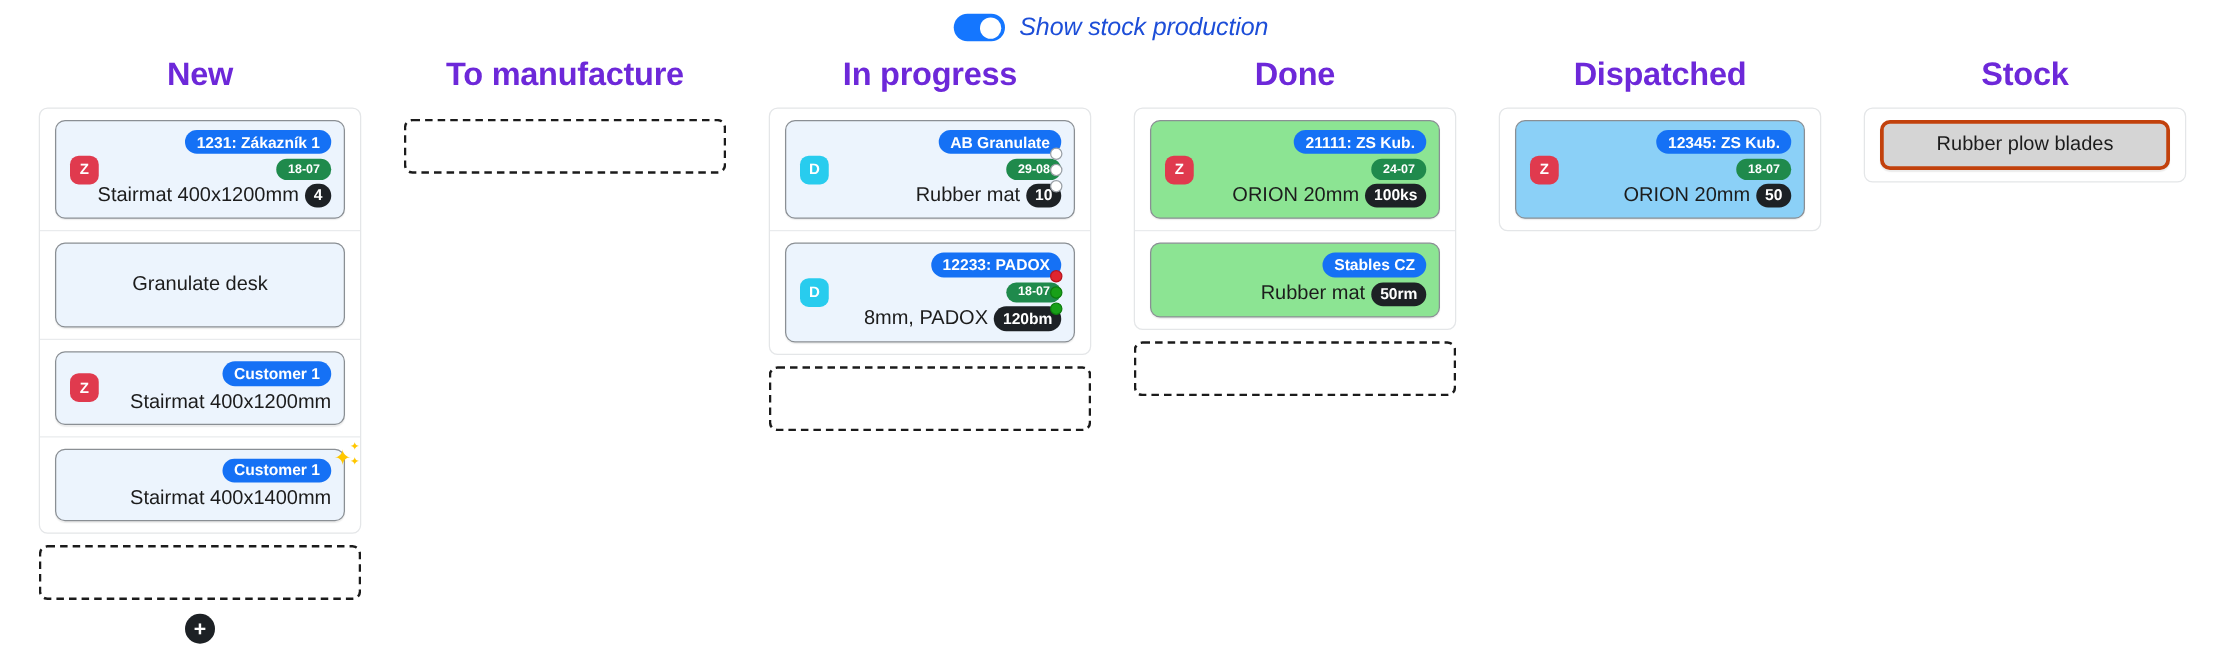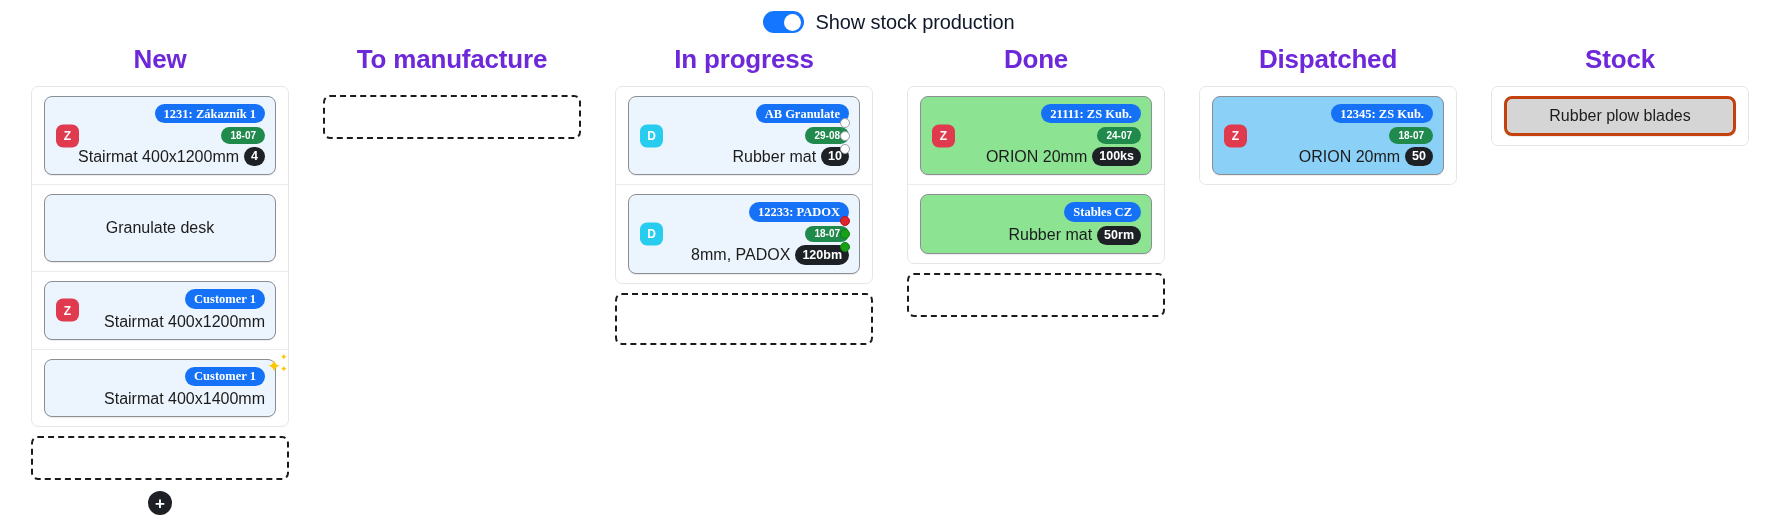--- a/index.html
+++ b/index.html
@@ -29,23 +29,24 @@
   }
   .switch .knob {
     position: absolute;
     top: 2.5px; left: 21px;
     width: 17px; height: 17px;
     border-radius: 50%;
     background: #ffffff;
   }
   .switch-label {
     font-size: 20px;
-    color: #0f172a;
+    color: #1d4ed8;
     letter-spacing: -0.1px;
     white-space: nowrap;
+    font-style: italic;
   }
 
   
   .board {
     display: flex;
     align-items: flex-start;
     padding: 0 14px;
   }
   .column {
     flex: 0 0 292px;
@@ -115,21 +116,20 @@
   .badge-customer {
     background: #1571f5;
     color: #ffffff;
     font-size: 12.5px;
     font-weight: 700;
     border-radius: 11px;
     padding: 2.5px 9px;
     line-height: 1.15;
     white-space: nowrap;
     margin-bottom: 4px;
-    font-family: Liberation Serif, serif;
   }
   .badge-date {
     background: #1f8a4c;
     color: #ffffff;
     font-size: 10px;
     font-weight: 700;
     border-radius: 9px;
     padding: 2.5px 9px;
     line-height: 1.15;
     white-space: nowrap;

